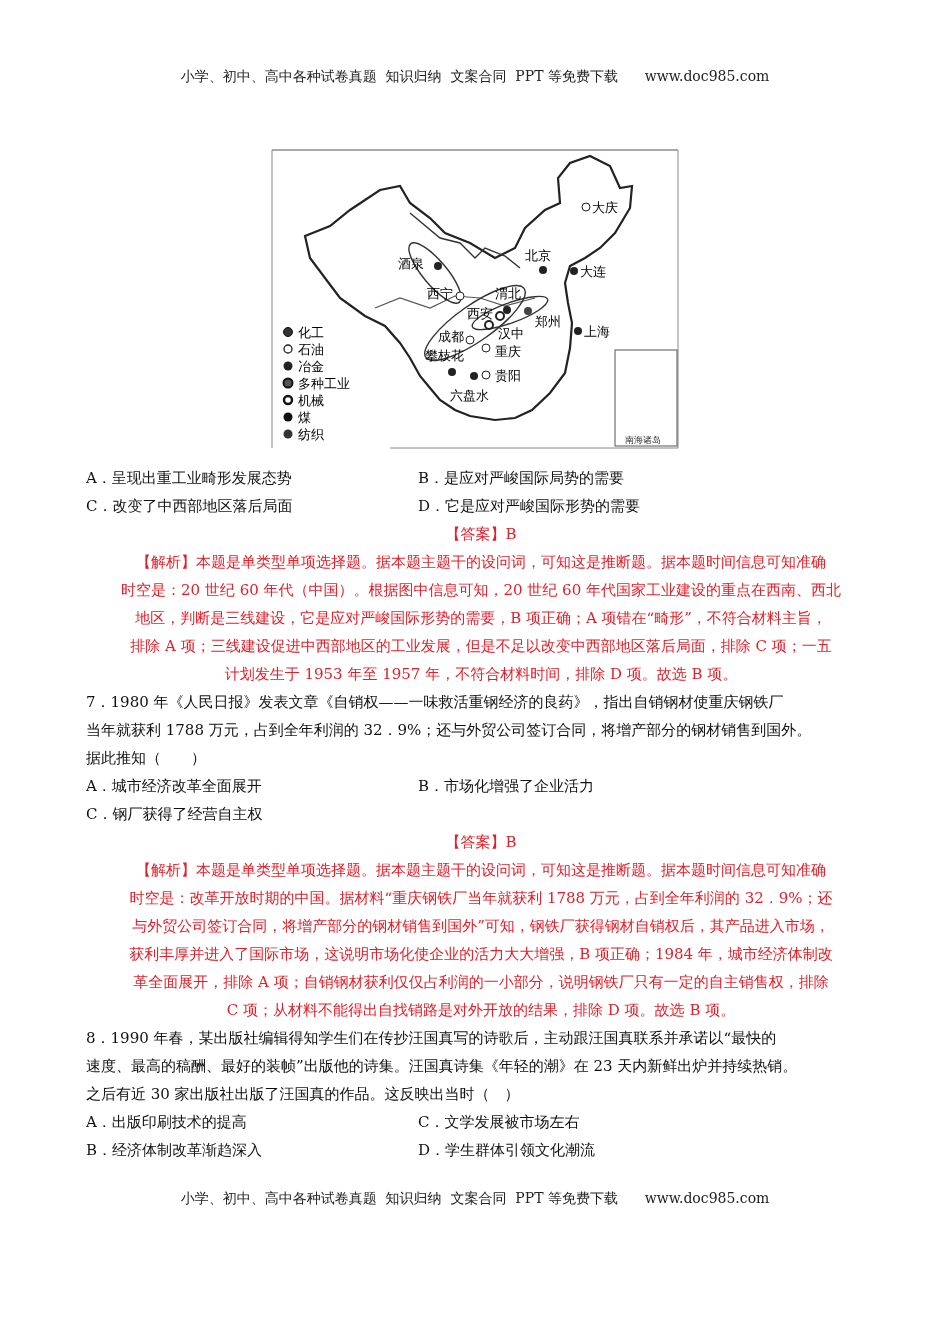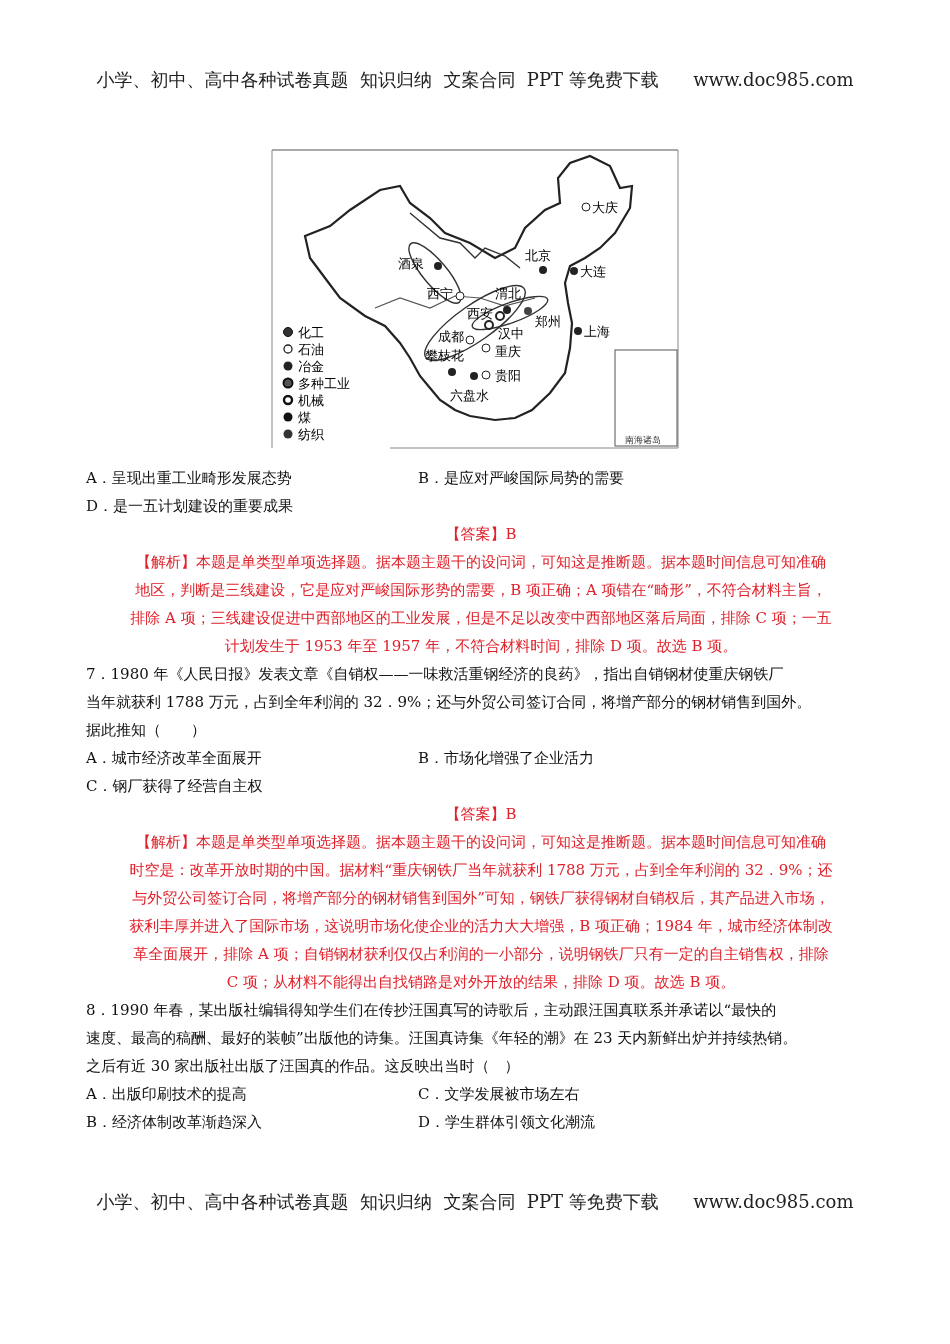--- a/index.html
+++ b/index.html
@@ -1,19 +1,19 @@
 <!DOCTYPE html>
 <html><head>
 <meta charset="utf-8">
 <style>
   html, body { margin: 0; padding: 0; background: #ffffff; }
   body { width: 950px; height: 1344px; position: relative; overflow: hidden;
          font-family: "DejaVu Serif", "Liberation Serif", serif; color: #111; }
   .header, .footer { position: absolute; left: 0; width: 950px; text-align: center;
-         font-size: 18px; color: #222; white-space: pre; }
+         font-size: 14px; color: #222; white-space: pre; }
   .header { top: 68px; }
   .footer { top: 1190px; }
   .map-wrap { position: absolute; left: 270px; top: 148px; width: 410px; height: 302px; }
   .content { position: absolute; left: 86px; width: 790px; font-size: 15px; line-height: 28px; }
   .line { white-space: nowrap; height: 28px; }
   .opts { display: grid; grid-template-columns: 332px 1fr; }
   .opt { height: 28px; white-space: nowrap; }
   .red { color: #e0202a; text-align: center; }
   .legend text, .city text { font-family: "DejaVu Sans", sans-serif; }
 </style>
@@ -86,24 +86,26 @@
       <circle cx="18" cy="286" r="4.5" fill="#333"></circle>
       <text x="28" y="291" font-size="13">纺织</text>
     </g>
   </svg>
 </div>
 
 <div class="content" style="top:464px;">
   <div class="opts">
     <div class="opt">A．呈现出重工业畸形发展态势</div>
     <div class="opt">B．是应对严峻国际局势的需要</div>
-    <div class="opt">D．是一五计划建设的重要成果</div>
+    <div class="opt">C．改变了中西部地区落后局面</div>
+    <div class="opt">D．它是应对严峻国际形势的需要</div>
   </div>
   <div class="line red">【答案】B</div>
   <div class="line red">【解析】本题是单类型单项选择题。据本题主题干的设问词，可知这是推断题。据本题时间信息可知准确</div>
+  <div class="line red">时空是：20 世纪 60 年代（中国）。根据图中信息可知，20 世纪 60 年代国家工业建设的重点在西南、西北</div>
   <div class="line red">地区，判断是三线建设，它是应对严峻国际形势的需要，B 项正确；A 项错在“畸形”，不符合材料主旨，</div>
   <div class="line red">排除 A 项；三线建设促进中西部地区的工业发展，但是不足以改变中西部地区落后局面，排除 C 项；一五</div>
   <div class="line red">计划发生于 1953 年至 1957 年，不符合材料时间，排除 D 项。故选 B 项。</div>
 
   <div class="line">7．1980 年《人民日报》发表文章《自销权——一味救活重钢经济的良药》，指出自销钢材使重庆钢铁厂</div>
   <div class="line">当年就获利 1788 万元，占到全年利润的 32．9%；还与外贸公司签订合同，将增产部分的钢材销售到国外。</div>
   <div class="line">据此推知（　　）</div>
   <div class="opts">
     <div class="opt">A．城市经济改革全面展开</div>
     <div class="opt">B．市场化增强了企业活力</div>

